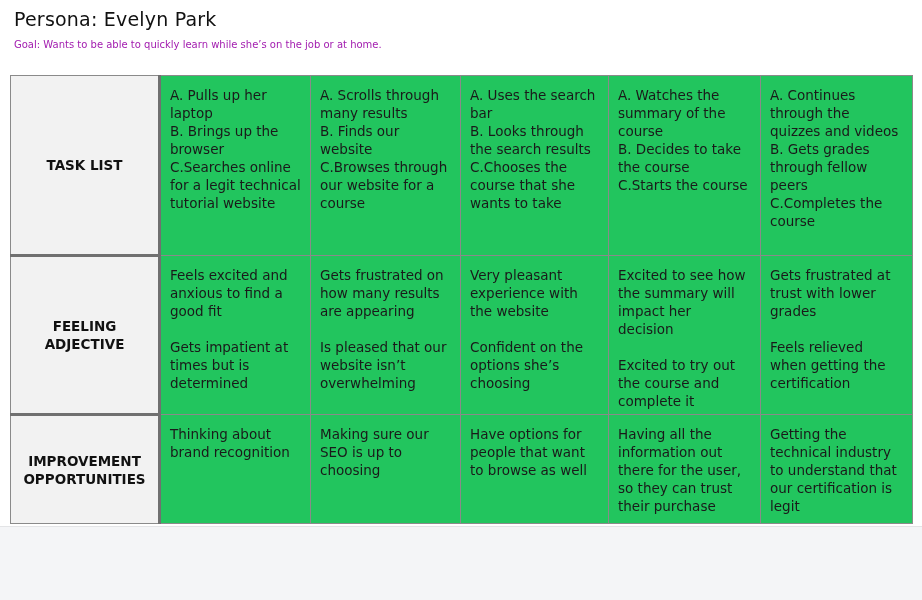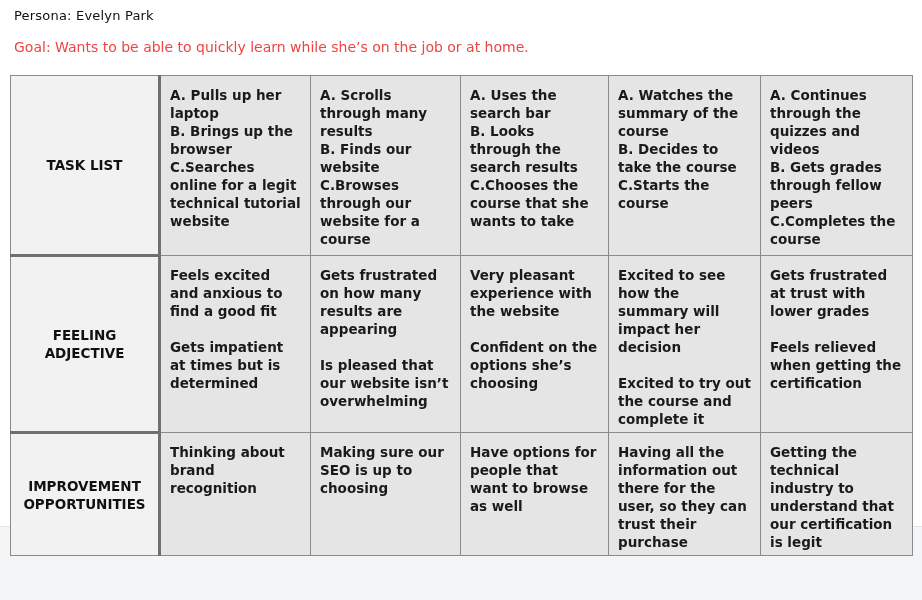--- a/index.html
+++ b/index.html
@@ -8,39 +8,39 @@
       background: #ffffff;
       font-family: "DejaVu Sans", sans-serif;
       color: #1a1a1a;
     }
     .bottom-band {
       position: absolute; left: 0; top: 526px; width: 922px; height: 74px;
       background: #f4f5f7; border-top: 1px solid #e3e4e6;
     }
     .title {
       position: absolute; left: 14px; top: 8px;
-      font-size: 13px; font-weight: normal; color: #111; letter-spacing: 0.2px;
+      font-size: 19px; font-weight: normal; color: #111; letter-spacing: 0.2px;
     }
     .goal {
       position: absolute; left: 14px; top: 39px;
-      font-size: 14px; color: #ef4444;
+      font-size: 10px; color: #a21caf;
     }
     table.journey {
       position: absolute; left: 10px; top: 75px;
       border-collapse: collapse; table-layout: fixed;
       width: 902px;
       font-size: 13.5px; line-height: 18px;
     }
     table.journey td, table.journey th {
       border: 1px solid #8a8a8a;
       vertical-align: top;
-      background: #e5e5e5;
+      background: #22c55e;
       padding: 10px 9px 4px 9px;
       text-align: left;
-      font-weight: bold;
+      font-weight: normal;
       color: #1a1a1a;
       white-space: pre-line;
     }
     table.journey th.stage {
       background: #cbcbcb; text-align: center; vertical-align: middle;
       font-weight: bold; padding: 8px 6px;
     }
     table.journey .rowhead {
       text-align: center; vertical-align: middle; font-weight: bold;
       background: #f2f2f2; color: #111;

